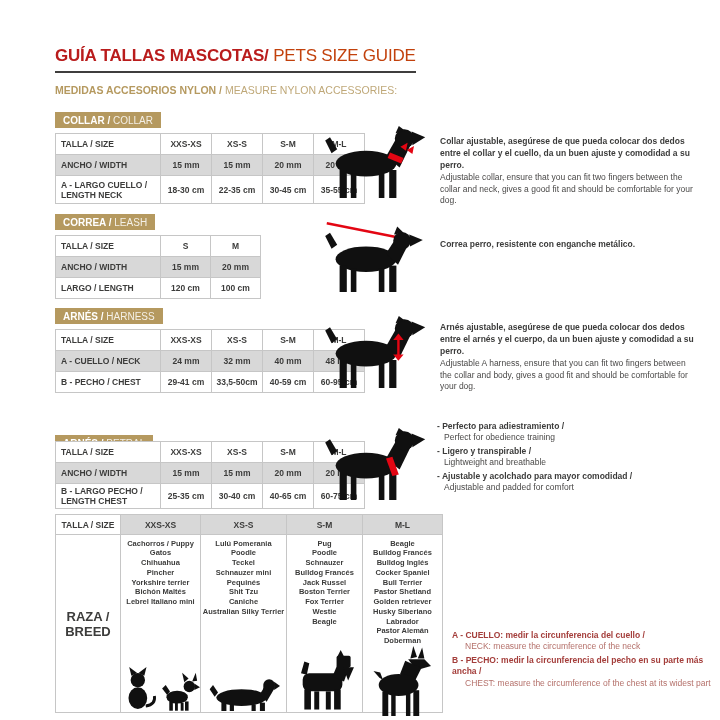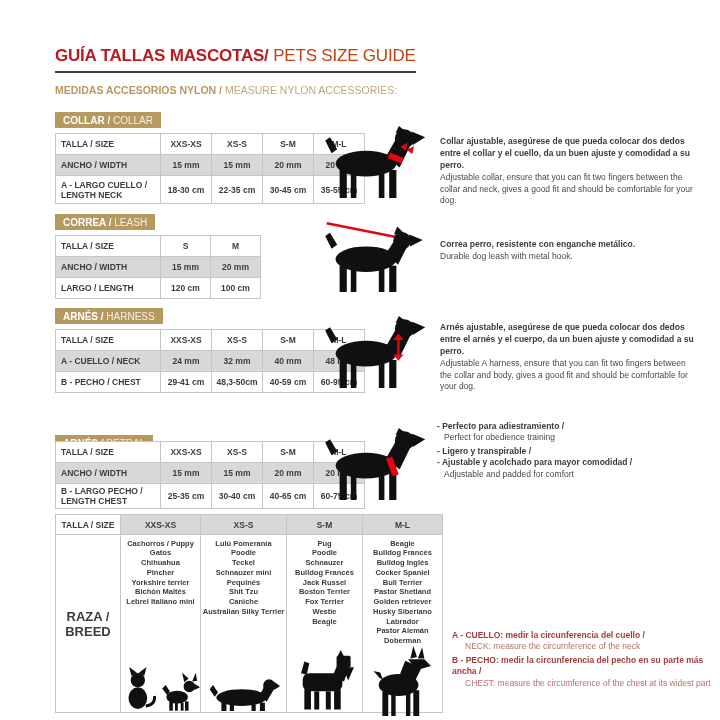--- a/index.html
+++ b/index.html
@@ -164,21 +164,20 @@
       <polygon points="80,42 93,22 109,28 95,56"></polygon>
       <circle cx="100" cy="26" r="11"></circle>
       <polygon points="90,18 94,8 102,16"></polygon>
       <polygon points="109,18 126,25 110,33"></polygon>
     </g>
   </svg>
 </div>
 
 <div class="abs desc" style="left:440px;top:239px">
   <span class="es">Correa perro, resistente con enganche metálico.</span>
-  <span class="en">Durable dog leash with metal hook.</span>
 </div>
 
 <div class="abs" style="left:55px;top:306px"><span class="badge"><span class="es">ARNÉS / </span><span class="en">HARNESS</span></span></div>
 
 <table class="abs sizes" style="left:55px;top:329px">
   <colgroup>
       <col style="width:105px">
       <col class="v4">
       <col class="v4">
       <col class="v4">
@@ -195,21 +194,21 @@
   <tr class="shaded">
     <td class="lbl">A - CUELLO / NECK</td>
     <td>24 mm</td>
     <td>32 mm</td>
     <td>40 mm</td>
     <td>48 mm</td>
   </tr>
   <tr>
     <td class="lbl">B - PECHO / CHEST</td>
     <td>29-41 cm</td>
-    <td>48,3-50cm</td>
+    <td>33,5-50cm</td>
     <td>40-59 cm</td>
     <td>60-95 cm</td>
   </tr>
 </tbody>
   </table>
 
 <div class="abs" style="left:320px;top:316px">
   <svg width="108" height="76" viewBox="0 0 130 95">
     <g fill="#101010">
       <polygon points="4,18 12,34 19,29 10,14"></polygon>
@@ -288,20 +287,21 @@
     <g fill="#e30613">
       <polygon points="80,38 88,36 96,58 88,60"></polygon>
     </g>
   </svg>
 </div>
 
 <div class="abs bullets" style="left:437px;top:421px">
   <span class="es">- Perfecto para adiestramiento /</span>
   <span class="en">Perfect for obedience training</span>
   <span class="es">- Ligero y transpirable /</span>
+  <span class="en">Lightweight and breathable</span>
   <span class="es">- Ajustable y acolchado para mayor comodidad /</span>
   <span class="en">Adjustable and padded for comfort</span>
 </div>
 
 <table class="abs breeds" style="left:55px;top:514px">
   <tbody>
       <tr>
     <th style="width:65px">TALLA / SIZE</th>
     <th class="gray" style="width:80px">XXS-XS</th>
     <th class="gray" style="width:86px">XS-S</th>

